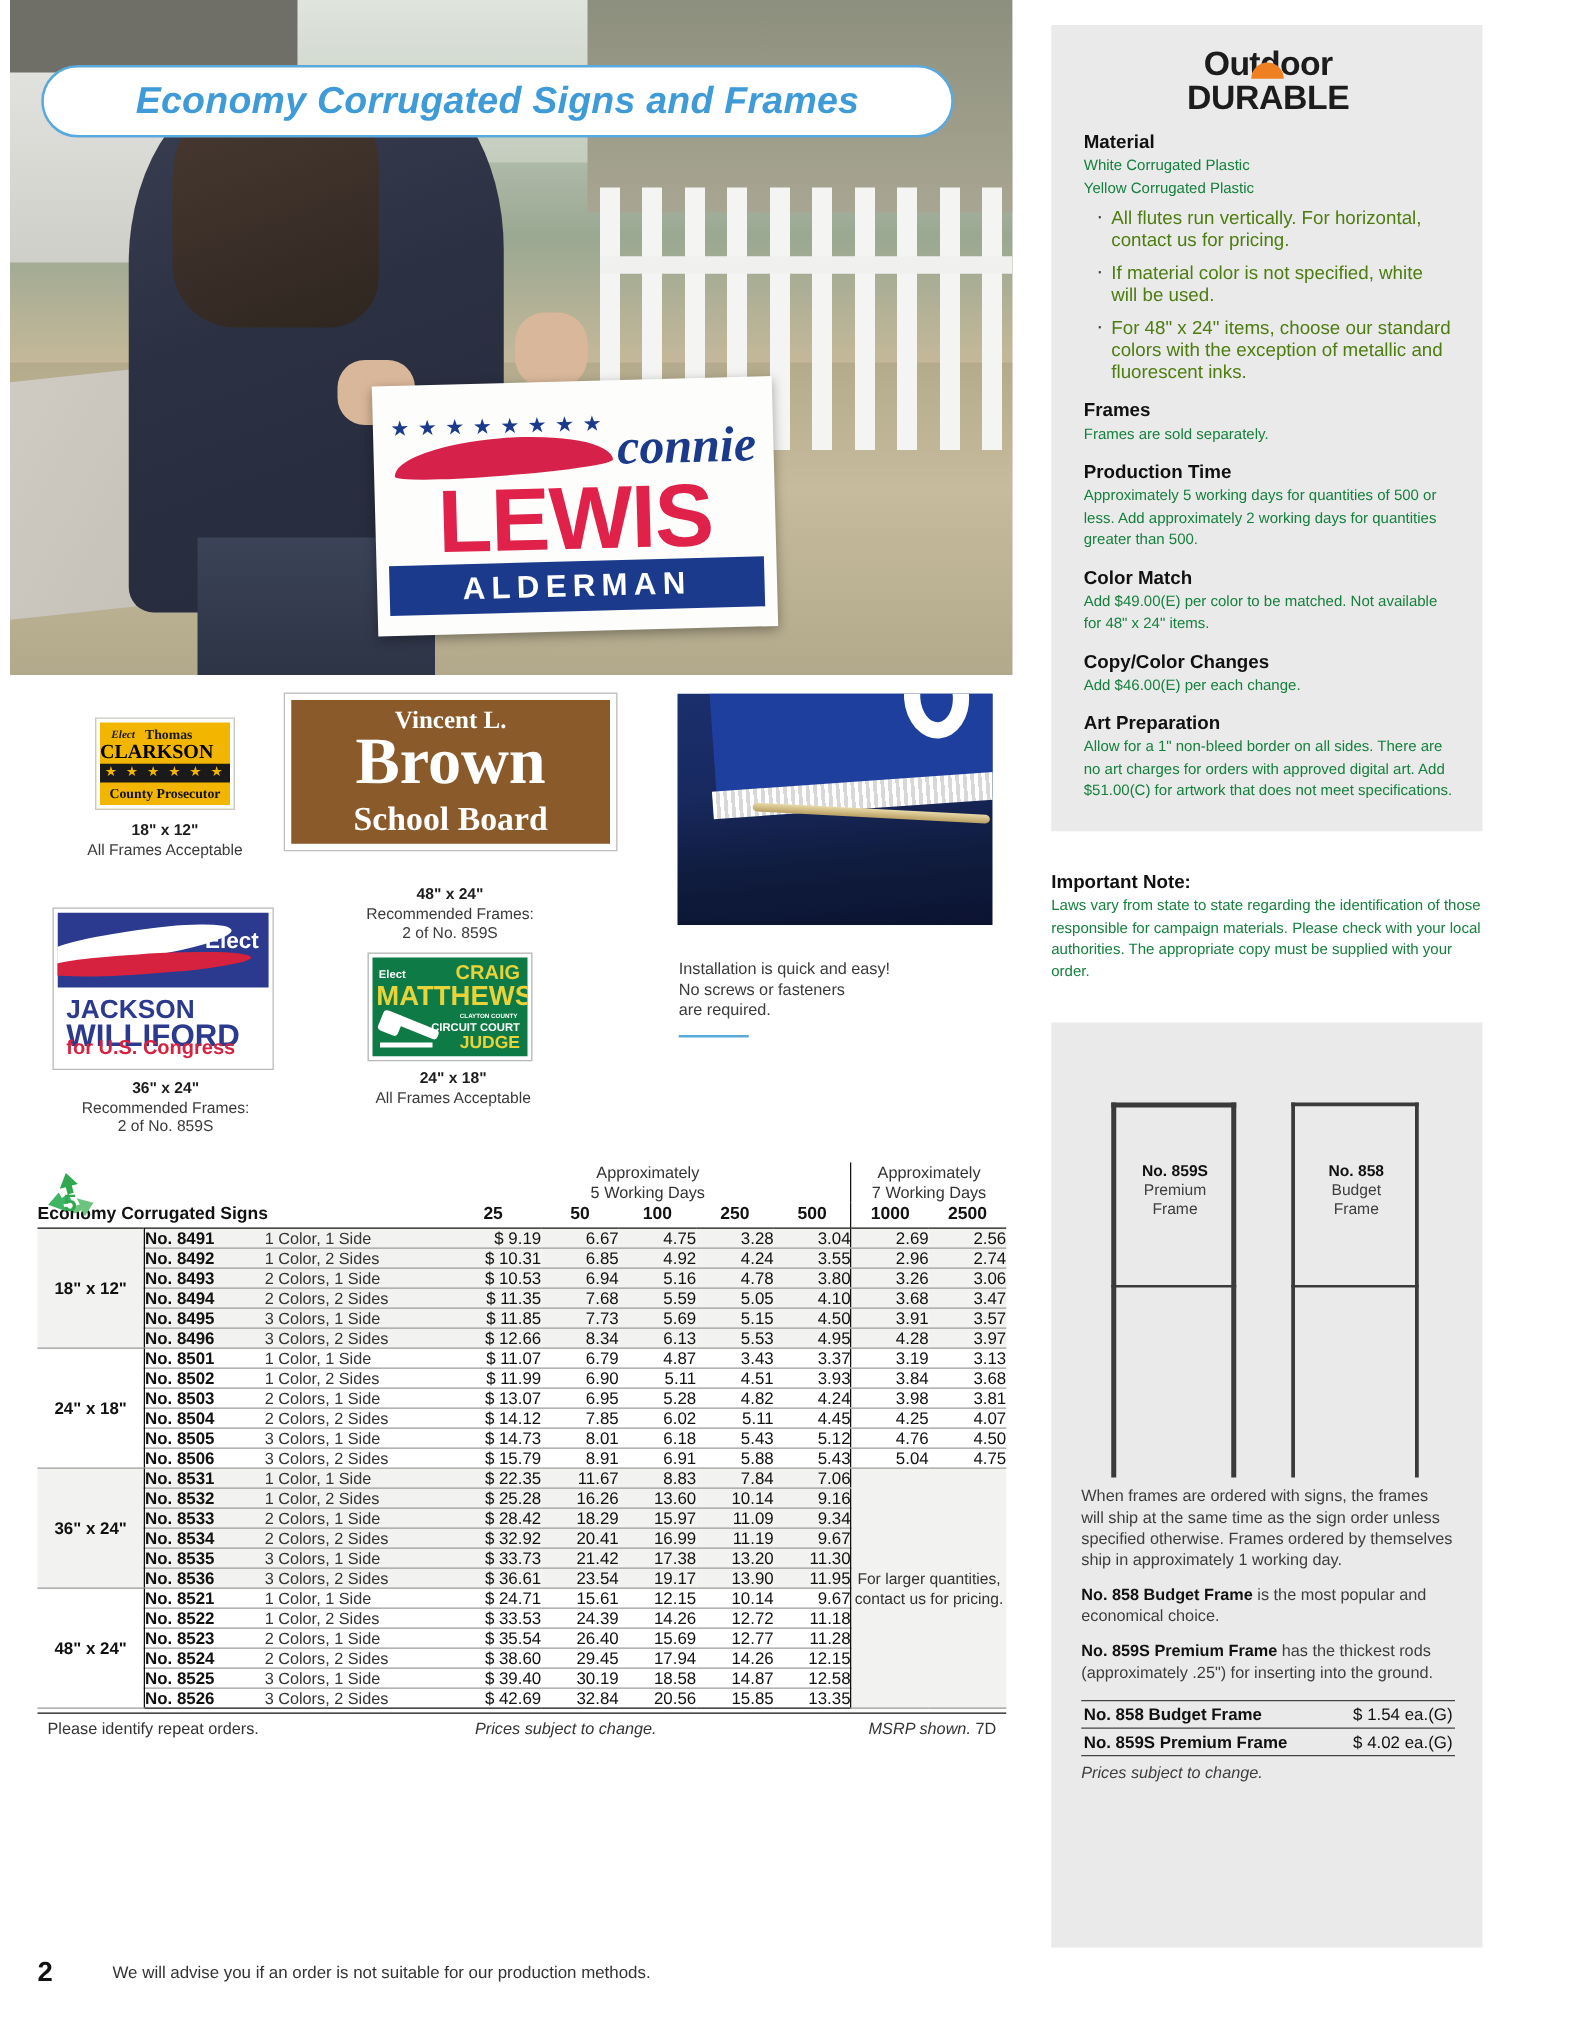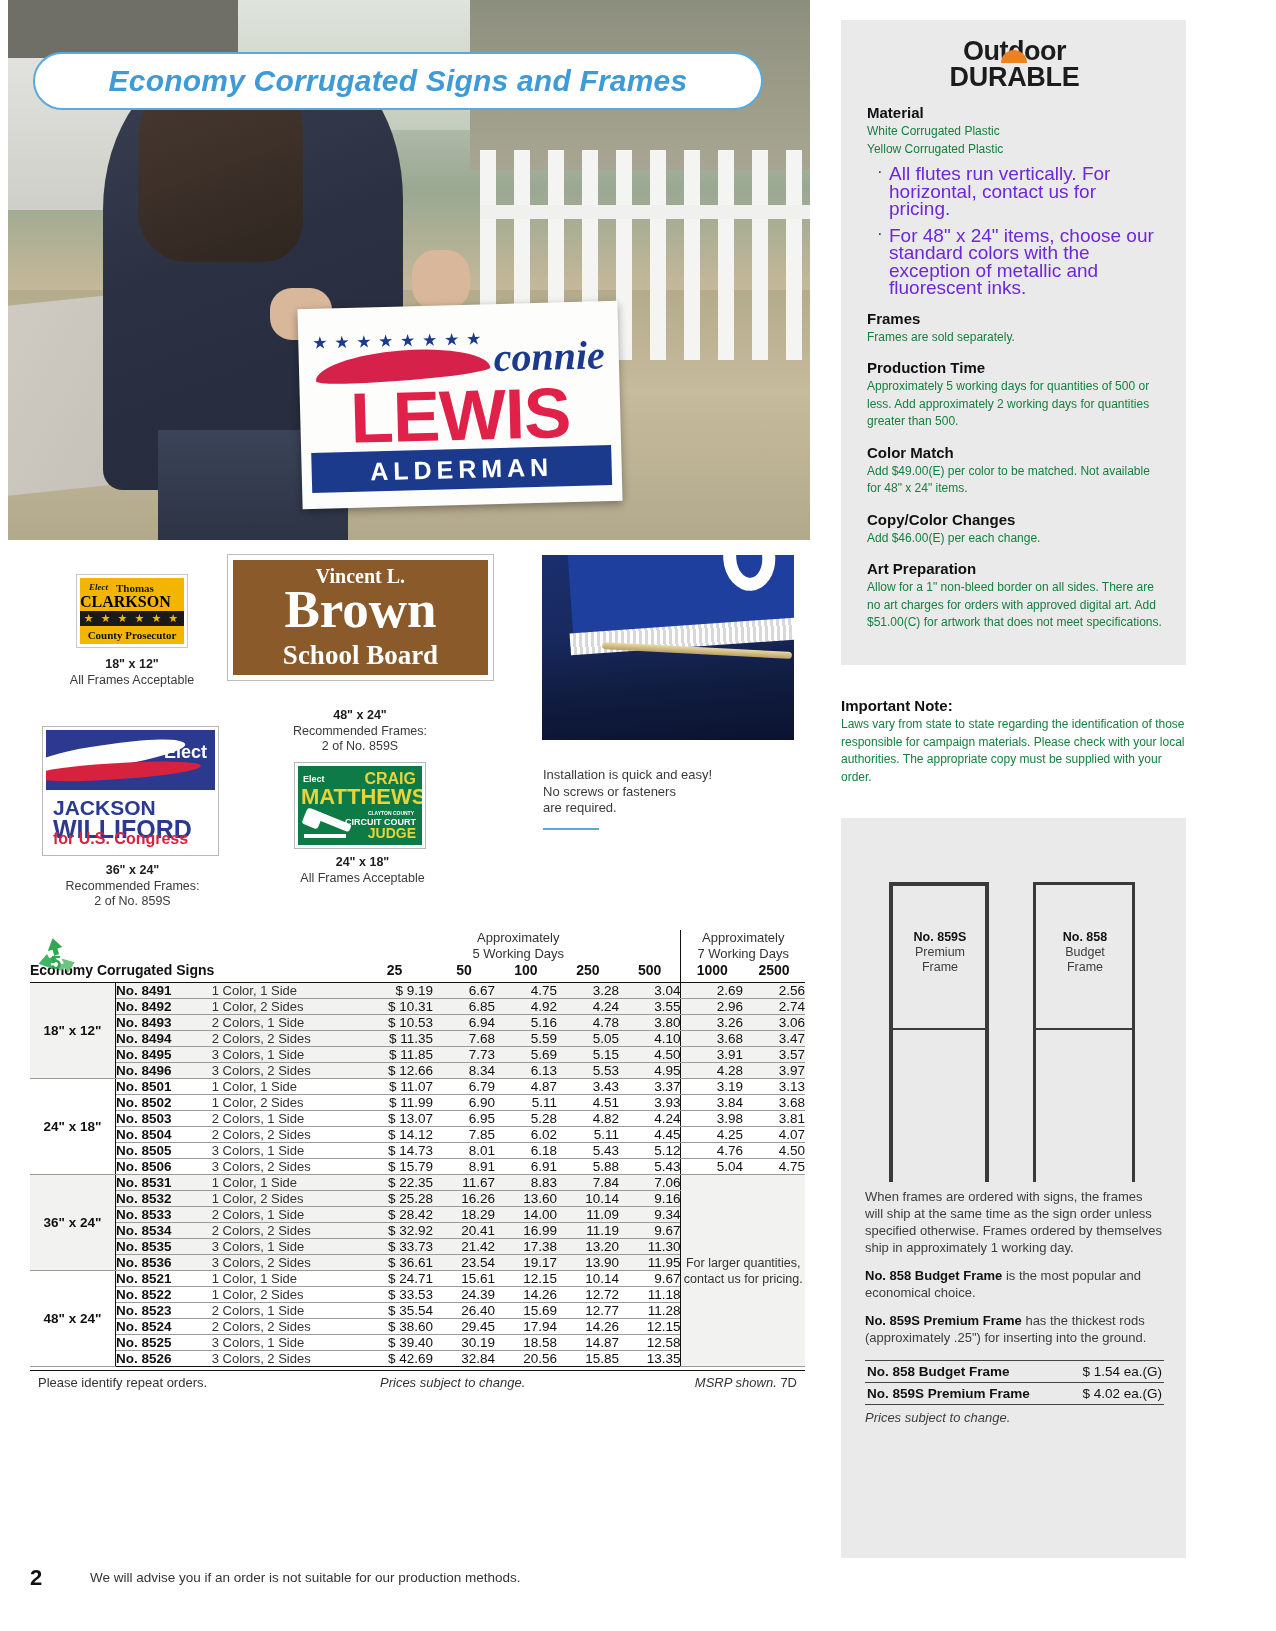--- a/index.html
+++ b/index.html
@@ -300,21 +300,21 @@
     position:absolute; left:38px; top:12px; width:26px; height:13px;
     background:#ef8022; border-radius:13px 13px 0 0;
   }
   .bl-dur{ font-size:27px; font-weight:700; color:#1c1c1c; letter-spacing:-0.3px; line-height:27px;}
 
   .s-h{ font-size:15px; font-weight:700; color:#111; margin-top:13px; margin-bottom:2px; }
   .s-h:first-of-type{ margin-top:4px; }
   .s-p{ font-size:12px; color:#15803d; line-height:17.5px; }
   .s-ul{ margin:7px 0 0 6px; }
   .s-li{
-    font-size:19px; color:#6d28d9; line-height:17.5px;
+    font-size:15px; color:#4d7c0f; line-height:17.5px;
     padding-left:16px; position:relative; margin-bottom:9px;
   }
   .s-li::before{
     content:"\00B7"; position:absolute; left:4px; top:-2px; font-size:17px; color:#3d3d3d;
   }
 
   .impnote{ position:absolute; left:21px; top:682px; width:350px;margin-top:15px; }
   .impnote .s-h{ margin-top:0; }
 
   .panel-b{ left:21px; top:818px; width:345px; height:740px; padding:16px 22px 14px 24px; }
@@ -643,21 +643,21 @@
           <td class="pr">16.26</td>
           <td class="pr">13.60</td>
           <td class="pr">10.14</td>
           <td class="pr">9.16</td>
         </tr>
         <tr class="row-line grp-shade">
           <td class="no-cell">No. 8533</td>
           <td class="desc-cell">2 Colors, 1 Side</td>
           <td class="pr-first">$ 28.42</td>
           <td class="pr">18.29</td>
-          <td class="pr">14.00</td>
+          <td class="pr">15.97</td>
           <td class="pr">11.09</td>
           <td class="pr">9.34</td>
         </tr>
         <tr class="row-line grp-shade">
           <td class="no-cell">No. 8534</td>
           <td class="desc-cell">2 Colors, 2 Sides</td>
           <td class="pr-first">$ 32.92</td>
           <td class="pr">20.41</td>
           <td class="pr">16.99</td>
           <td class="pr">11.19</td>
@@ -763,20 +763,21 @@
         <span class="bl-sun"></span>
       </div>
       <div class="bl-dur">DURABLE</div>
     </div>
 
     <div class="s-h">Material</div>
     <div class="s-p">White Corrugated Plastic</div>
     <div class="s-p">Yellow Corrugated Plastic</div>
     <div class="s-ul">
       <div class="s-li">All flutes run vertically. For horizontal, contact us for pricing.</div>
+      <div class="s-li">If material color is not specified, white will be used.</div>
       <div class="s-li">For 48" x 24" items, choose our standard colors with the exception of metallic and fluorescent inks.</div>
     </div>
 
     <div class="s-h">Frames</div>
     <div class="s-p">Frames are sold separately.</div>
 
     <div class="s-h">Production Time</div>
     <div class="s-p">Approximately 5 working days for quantities of 500 or less. Add approximately 2 working days for quantities greater than 500.</div>
 
     <div class="s-h">Color Match</div>

